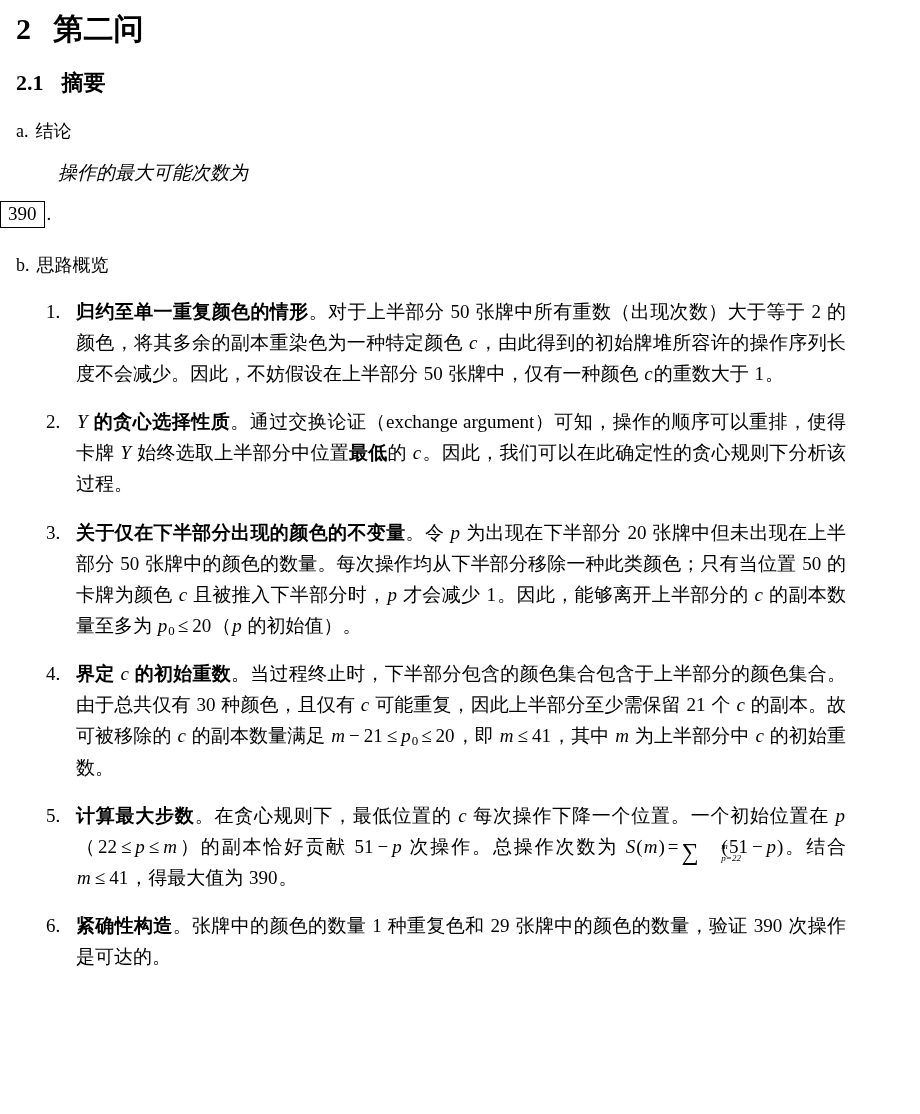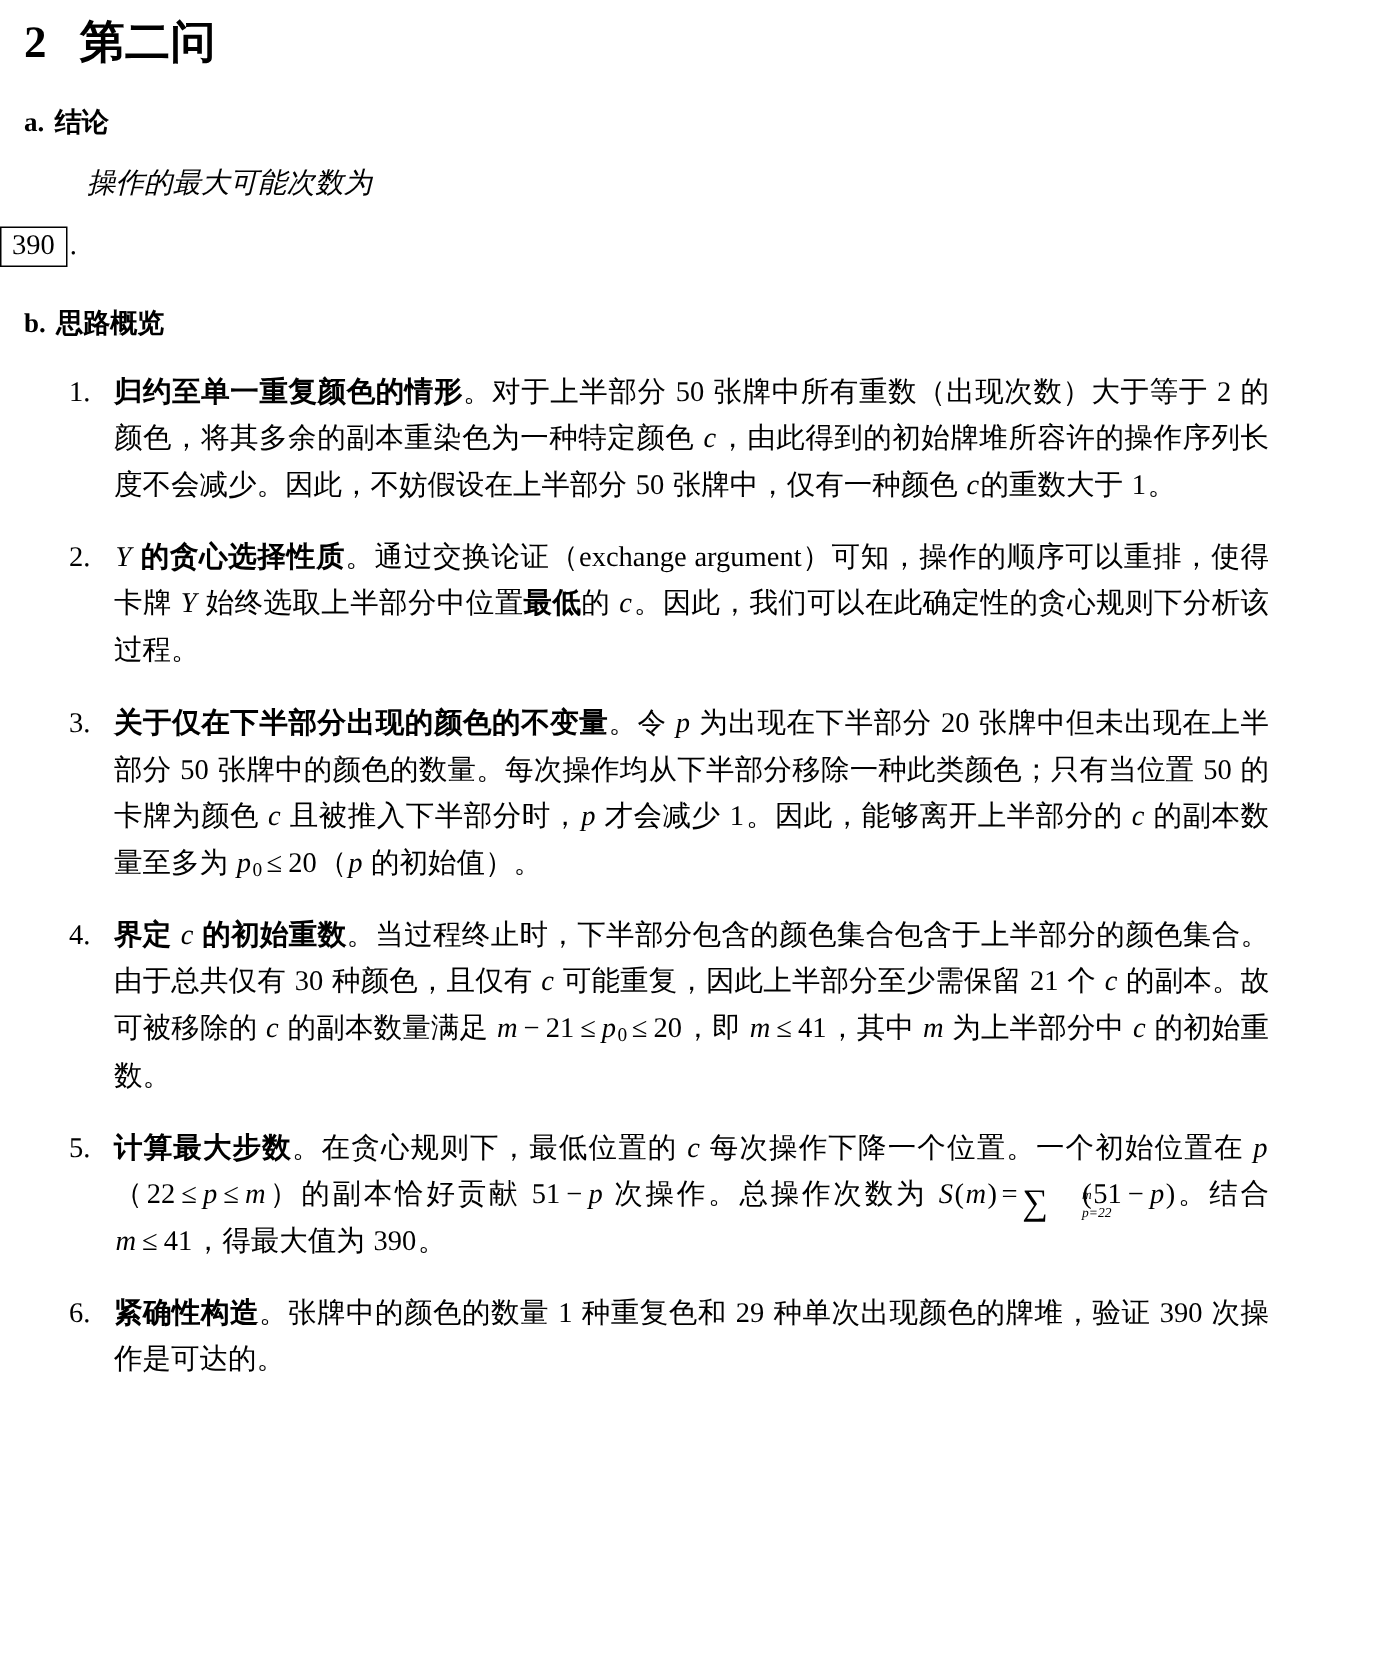--- a/index.html
+++ b/index.html
@@ -37,21 +37,21 @@
     font-size: 22px;
     font-weight: bold;
     line-height: 1;
     margin: 0;
     padding: 28px 0 0 16px;
   }
   .subsec-title .num { margin-right: 18px; }
 
   .item-head {
     font-size: 18px;
-    font-weight: bold;
+    font-weight: normal;
     line-height: 1;
     margin: 0;
     padding: 28px 0 0 16px;
   }
   .item-head .lbl { margin-right: 7px; }
 
   
   .para {
     font-size: 19px;
     line-height: 1.62;
@@ -157,20 +157,23 @@
 </style>
 </head>
 <body>
 
 <div class="page">
 
   <h1 class="sec-title">
     <span class="num">2</span><span>第二问</span>
   </h1>
 
+  <h2 class="subsec-title">
+    <span class="num">2.1</span><span>摘要</span>
+  </h2>
 
   <h3 class="item-head">
     <span class="lbl">a.</span><span>结论</span>
   </h3>
 
   <p class="para"><span>操作的最大可能次数为</span></p>
 
   <p class="boxed-line"><span class="boxed">390</span><span class="dot">.</span></p>
 
   <h3 class="item-head">
@@ -193,18 +196,18 @@
 
     <li class="gap-n">
       <span class="marker">4.</span><b class="lead">界定</b> <span class="mi">c</span> <b class="lead">的初始重数</b><span>。</span><span>当过程终止时，下半部分包含的颜色集合包含于上半部分的颜色集合。由于总共仅有</span> <span class="mn">30</span> <span>种颜色，且仅有</span> <span class="mi">c</span> <span>可能重复，因此上半部分至少需保留</span> <span class="mn">21</span> <span>个</span> <span class="mi">c</span> <span>的副本。故可被移除的</span> <span class="mi">c</span> <span>的副本数量满足</span> <span class="mi">m</span><span class="mo">−</span><span class="mn">21</span><span class="mo">≤</span><span class="mi">p</span><sub class="msub">0</sub><span class="mo">≤</span><span class="mn">20</span><span>，即</span> <span class="mi">m</span><span class="mo">≤</span><span class="mn">41</span><span>，其中</span> <span class="mi">m</span> <span>为上半部分中</span> <span class="mi">c</span> <span>的初始重数。</span>
     </li>
 
     <li class="gap-n">
       <span class="marker">5.</span><b class="lead">计算最大步数</b><span>。</span><span>在贪心规则下，最低位置的</span> <span class="mi">c</span> <span>每次操作下降一个位置。一个初始位置在</span> <span class="mi">p</span> <span>（</span><span class="mn">22</span><span class="mo">≤</span><span class="mi">p</span><span class="mo">≤</span><span class="mi">m</span><span>）</span><span>的副本恰好贡献</span> <span class="mn">51</span><span class="mo">−</span><span class="mi">p</span> <span>次操作。总操作次数为</span> <span class="mi">S</span><span class="rm">(</span><span class="mi">m</span><span class="rm">)</span><span class="mo">=</span><span class="sumop">∑<span class="lim-up">m</span><span class="lim-dn">p=22</span><span class="limpad"></span></span><span class="rm">(</span><span class="mn">51</span><span class="mo">−</span><span class="mi">p</span><span class="rm">)</span><span>。结合</span> <span class="mi">m</span><span class="mo">≤</span><span class="mn">41</span><span>，得最大值为</span> <span class="mn">390</span><span>。</span>
     </li>
 
     <li class="gap-n">
-      <span class="marker">6.</span><b class="lead">紧确性构造</b><span>。</span><span>张牌中的颜色的数量</span> <span class="mn">1</span> <span>种重复色和</span> <span class="mn">29</span> <span>种单次出现颜色的牌堆，验证</span> <span class="mn">390</span> <span>次操作是可达的。</span>
+      <span class="marker">6.</span><b class="lead">紧确性构造</b><span>。</span><span>张牌中的颜色的数量</span> <span class="mn">1</span> <span>种重复色和</span> <span class="mn">29</span> <span>张牌中的颜色的数量，验证</span> <span class="mn">390</span> <span>次操作是可达的。</span>
     </li>
 
   </ol>
 
 </div>
 
 </body></html>

